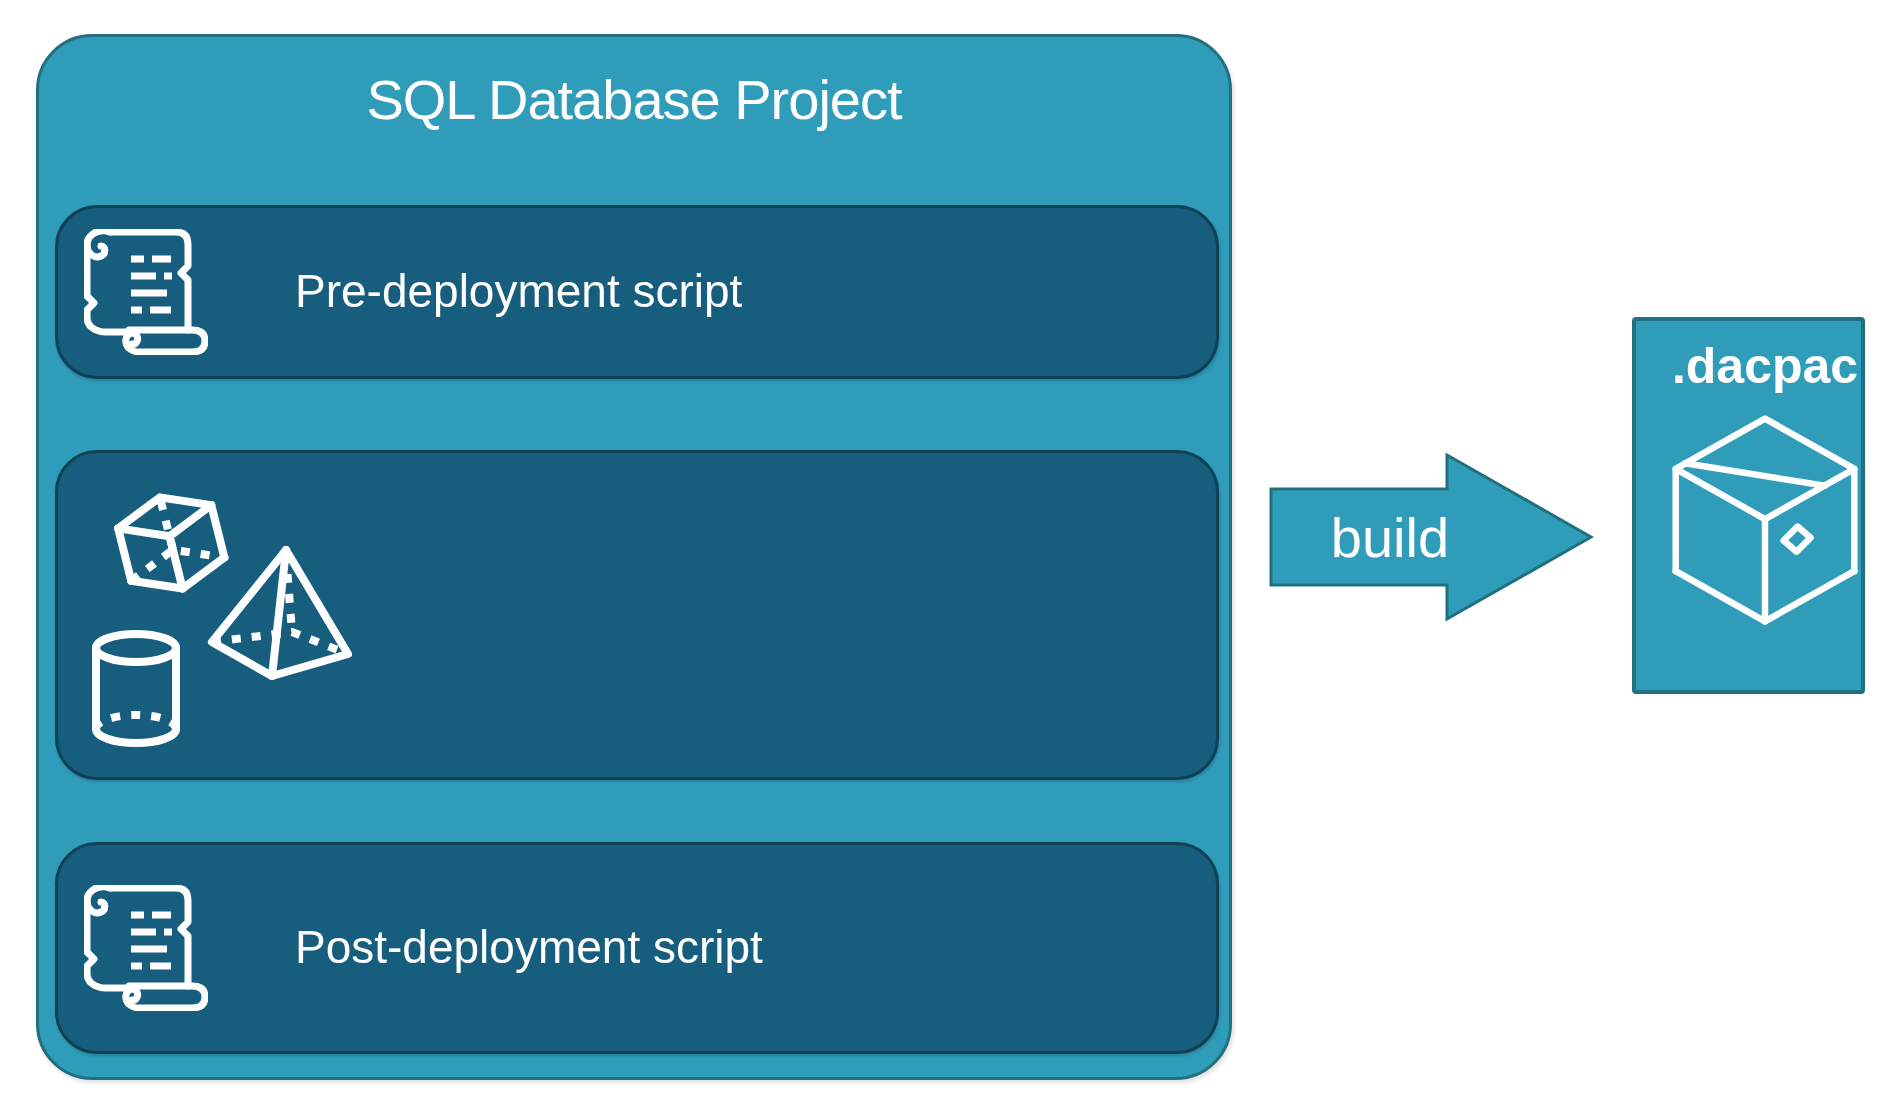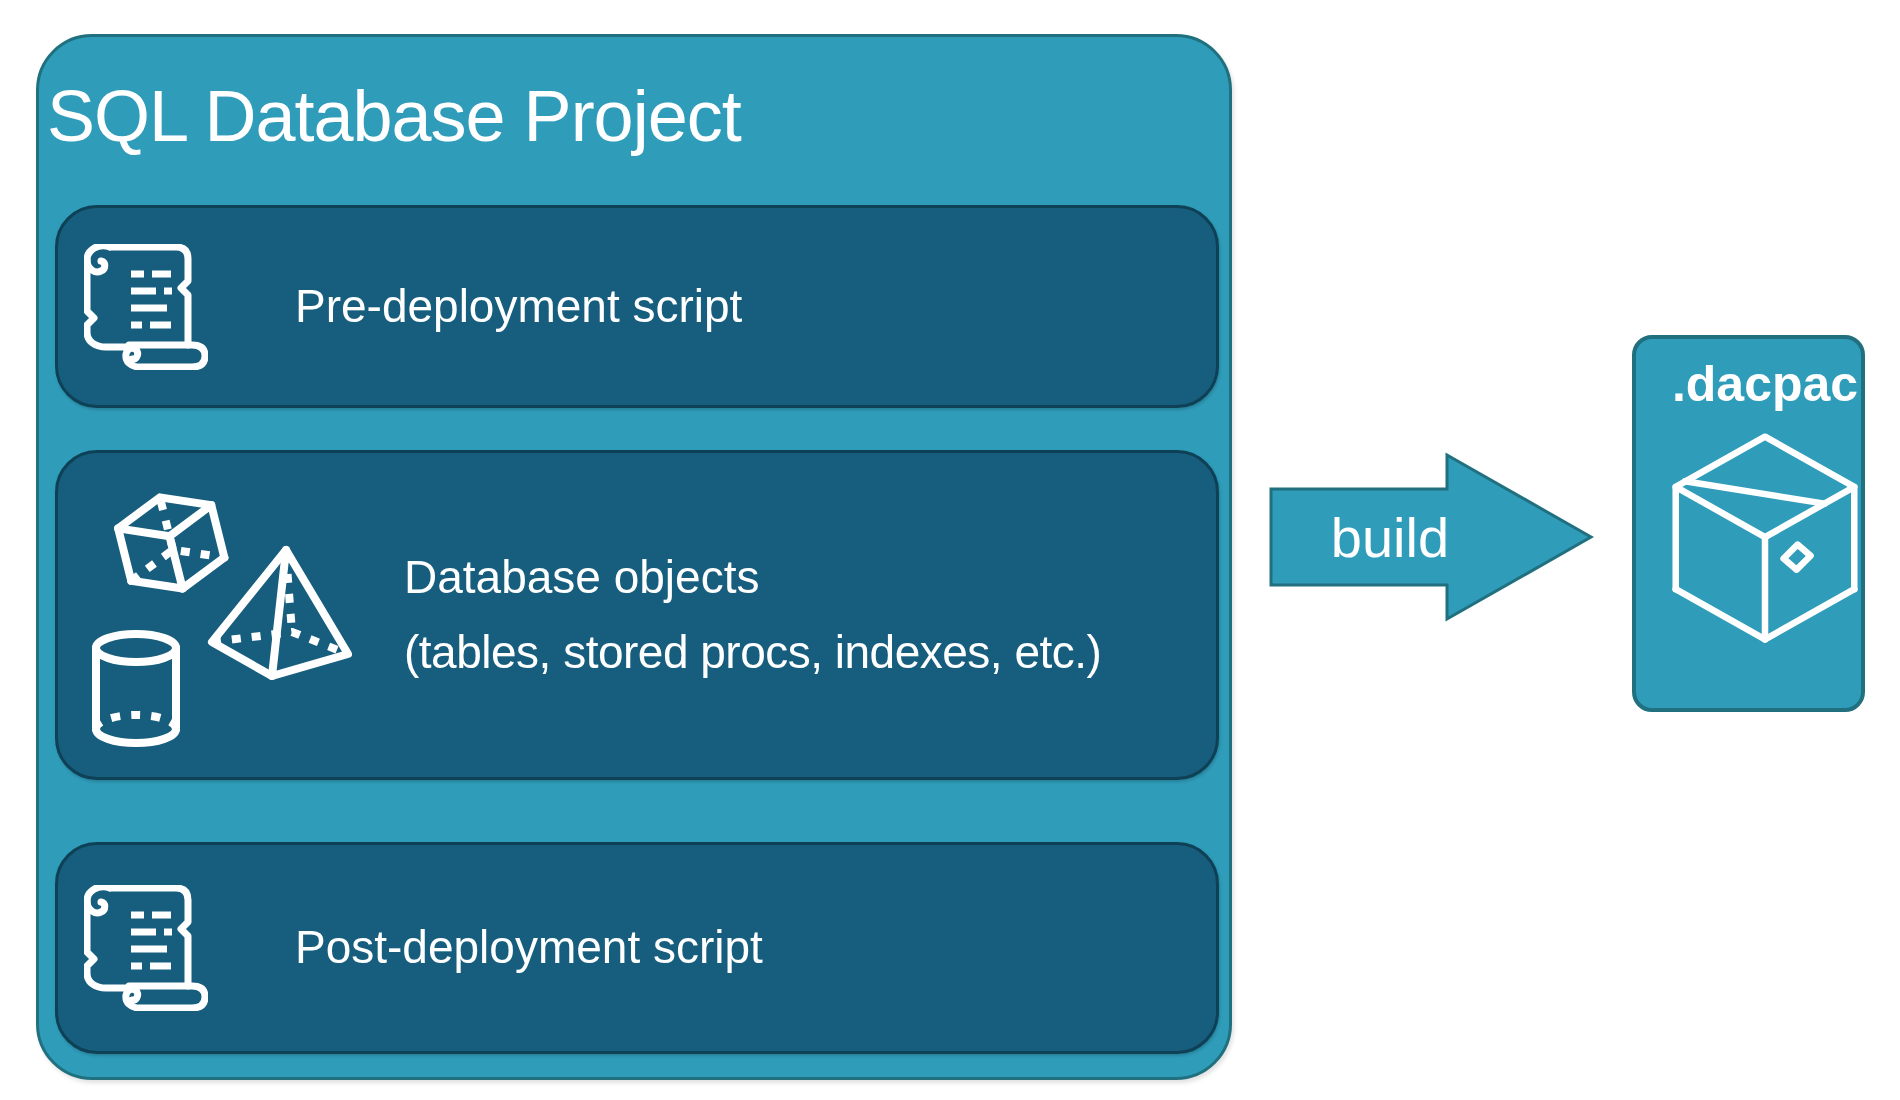--- a/index.html
+++ b/index.html
@@ -26,40 +26,41 @@
     background:var(--teal);
     border:3px solid var(--teal-border);
     border-radius:56px;
     box-sizing:border-box;
     box-shadow:2px 3px 4px rgba(0,0,0,0.12);
   }
   .project-title{
     position:absolute;
     top:30px;left:0;
     width:100%;
-    margin:8px;
-    font-size:72px;
+    margin:0;
+    text-align:center;
+    font-size:56px;
     font-weight:400;
     letter-spacing:-1px;
     color:var(--white);
   }
   
   .item{
     position:absolute;
     left:16px;
     width:1164px;
     background:var(--navy);
     border:3px solid var(--navy-border);
     border-radius:42px;
     box-sizing:border-box;
     display:flex;
     align-items:center;
     box-shadow:1px 2px 3px rgba(0,0,0,0.18);
   }
-  .item-pre{top:168px;height:203px;}
+  .item-pre{top:168px;height:174px;}
   .item-objects{top:413px;height:330px;}
   .item-post{top:805px;height:212px;}
   .item .icon{flex:0 0 auto;}
   .item-pre .icon,.item-post .icon{margin-left:26px;}
   .item-objects .icon{margin-left:28px;}
   .item-label{
     font-size:46px;
     font-weight:400;
     color:var(--white);
     line-height:1.3;
@@ -73,25 +74,25 @@
   .arrow-label{
     position:absolute;
     left:1290px;top:487px;
     width:200px;height:100px;
     display:flex;align-items:center;justify-content:center;
     font-size:56px;font-weight:400;color:var(--white);
   }
   
   .dacpac{
     position:absolute;
-    left:1632px;top:335px;
+    left:1632px;top:317px;
     width:233px;height:377px;
     background:var(--teal);
     border:4px solid var(--teal-border);
-    border-radius:20px;
+    border-radius:4px;
     box-sizing:border-box;
     display:flex;flex-direction:column;align-items:center;padding-left:33px;
   }
   .dacpac-label{
     margin-top:20px;
     font-size:50px;font-weight:700;
     line-height:1;
     color:var(--white);
   }
   .dacpac .pkg{margin-top:18px;}
@@ -140,24 +141,20 @@
             <path d="M4,96 L84,86 L140,108"></path>
           </g>
         </g>
         <g transform="translate(2,150)">
           <ellipse cx="48" cy="16" rx="40" ry="14"></ellipse>
           <path d="M8,16 L8,97 M88,16 L88,97"></path>
           <path d="M8,97 A40 14 0 0 0 88,97"></path>
           <path d="M8,97 A40 14 0 0 1 88,97" stroke-dasharray="9 11" stroke-linecap="butt"></path>
         </g>
       </svg>
-      <div class="label-block">
-        <div class="label-line">Database objects</div>
-        <div class="label-line paren">(tables, stored procs, indexes, etc.)</div>
-      </div>
     </div>
 
     <div class="item item-post">
       <svg class="icon" width="124" height="126" viewBox="0 0 124 126" fill="none" stroke="#FFFFFF" stroke-width="7" stroke-linecap="round" stroke-linejoin="round">
         <path d="M26,3 C14,-1 3,6 3,16 C3,25 11,30 17,27 C22,25 22,18 17,17"></path>
         <path d="M26,3 L92,3 Q104,3 104,15 L104,37 L97,44 L104,51 L104,101"></path>
         <path d="M3,16 L3,67 L10,74 L3,81 L3,88 C3,98 12,103 22,103 L45,103"></path>
         <path d="M45,101 H108 Q121,101 121,112 Q121,123 108,123 H56 C46,123 41,117 42,110 C43,104 50,102 53,107 C55,111 52,116 48,115"></path>
         <g stroke-linecap="butt" stroke-width="7">
           <path d="M47,30 h13 M68,30 h19"></path>

